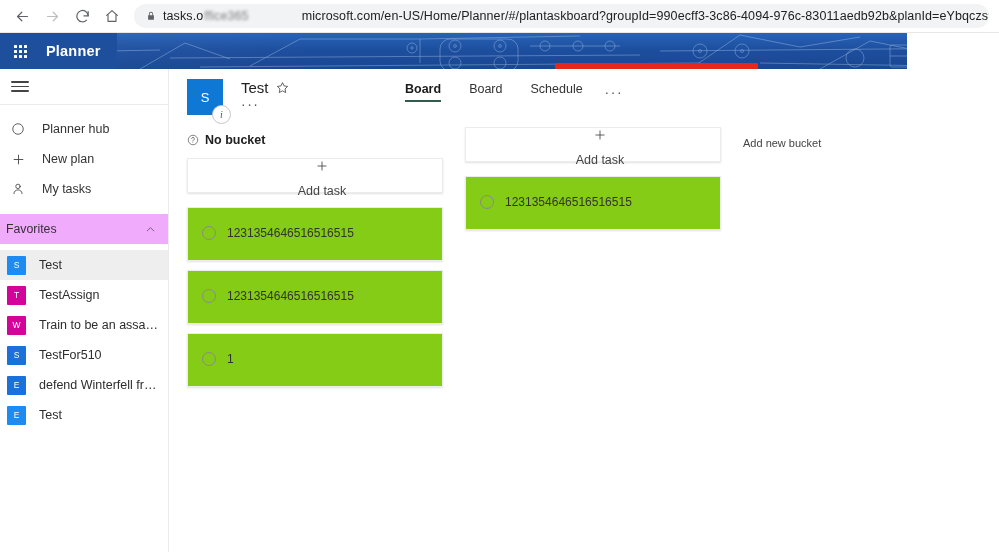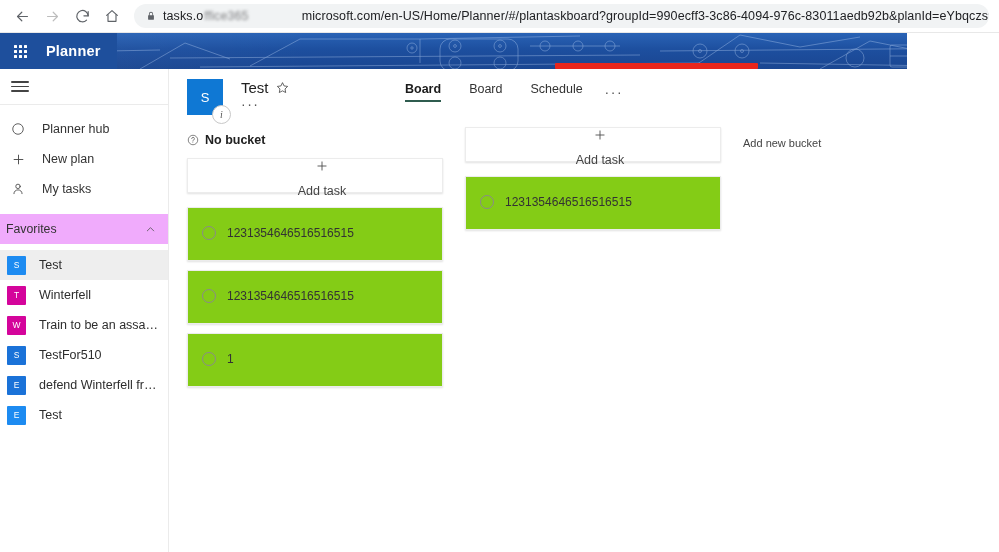--- a/index.html
+++ b/index.html
@@ -366,21 +366,21 @@
 
   <div style="height:6px"></div>
 
 
   <div class="sb-plan active">
     <span class="plan-tile" style="background:#1d8bf1">S</span>
     <span class="sb-plan-label">Test</span>
   </div>
   <div class="sb-plan">
     <span class="plan-tile" style="background:#d4049b">T</span>
-    <span class="sb-plan-label">Winterfell</span>
+    <span class="sb-plan-label">TestAssign</span>
   </div>
   <div class="sb-plan">
     <span class="plan-tile" style="background:#d4049b">W</span>
     <span class="sb-plan-label">Train to be an assasin</span>
   </div>
   <div class="sb-plan">
     <span class="plan-tile" style="background:#1a72d8">S</span>
     <span class="sb-plan-label">TestFor510</span>
   </div>
   <div class="sb-plan">

